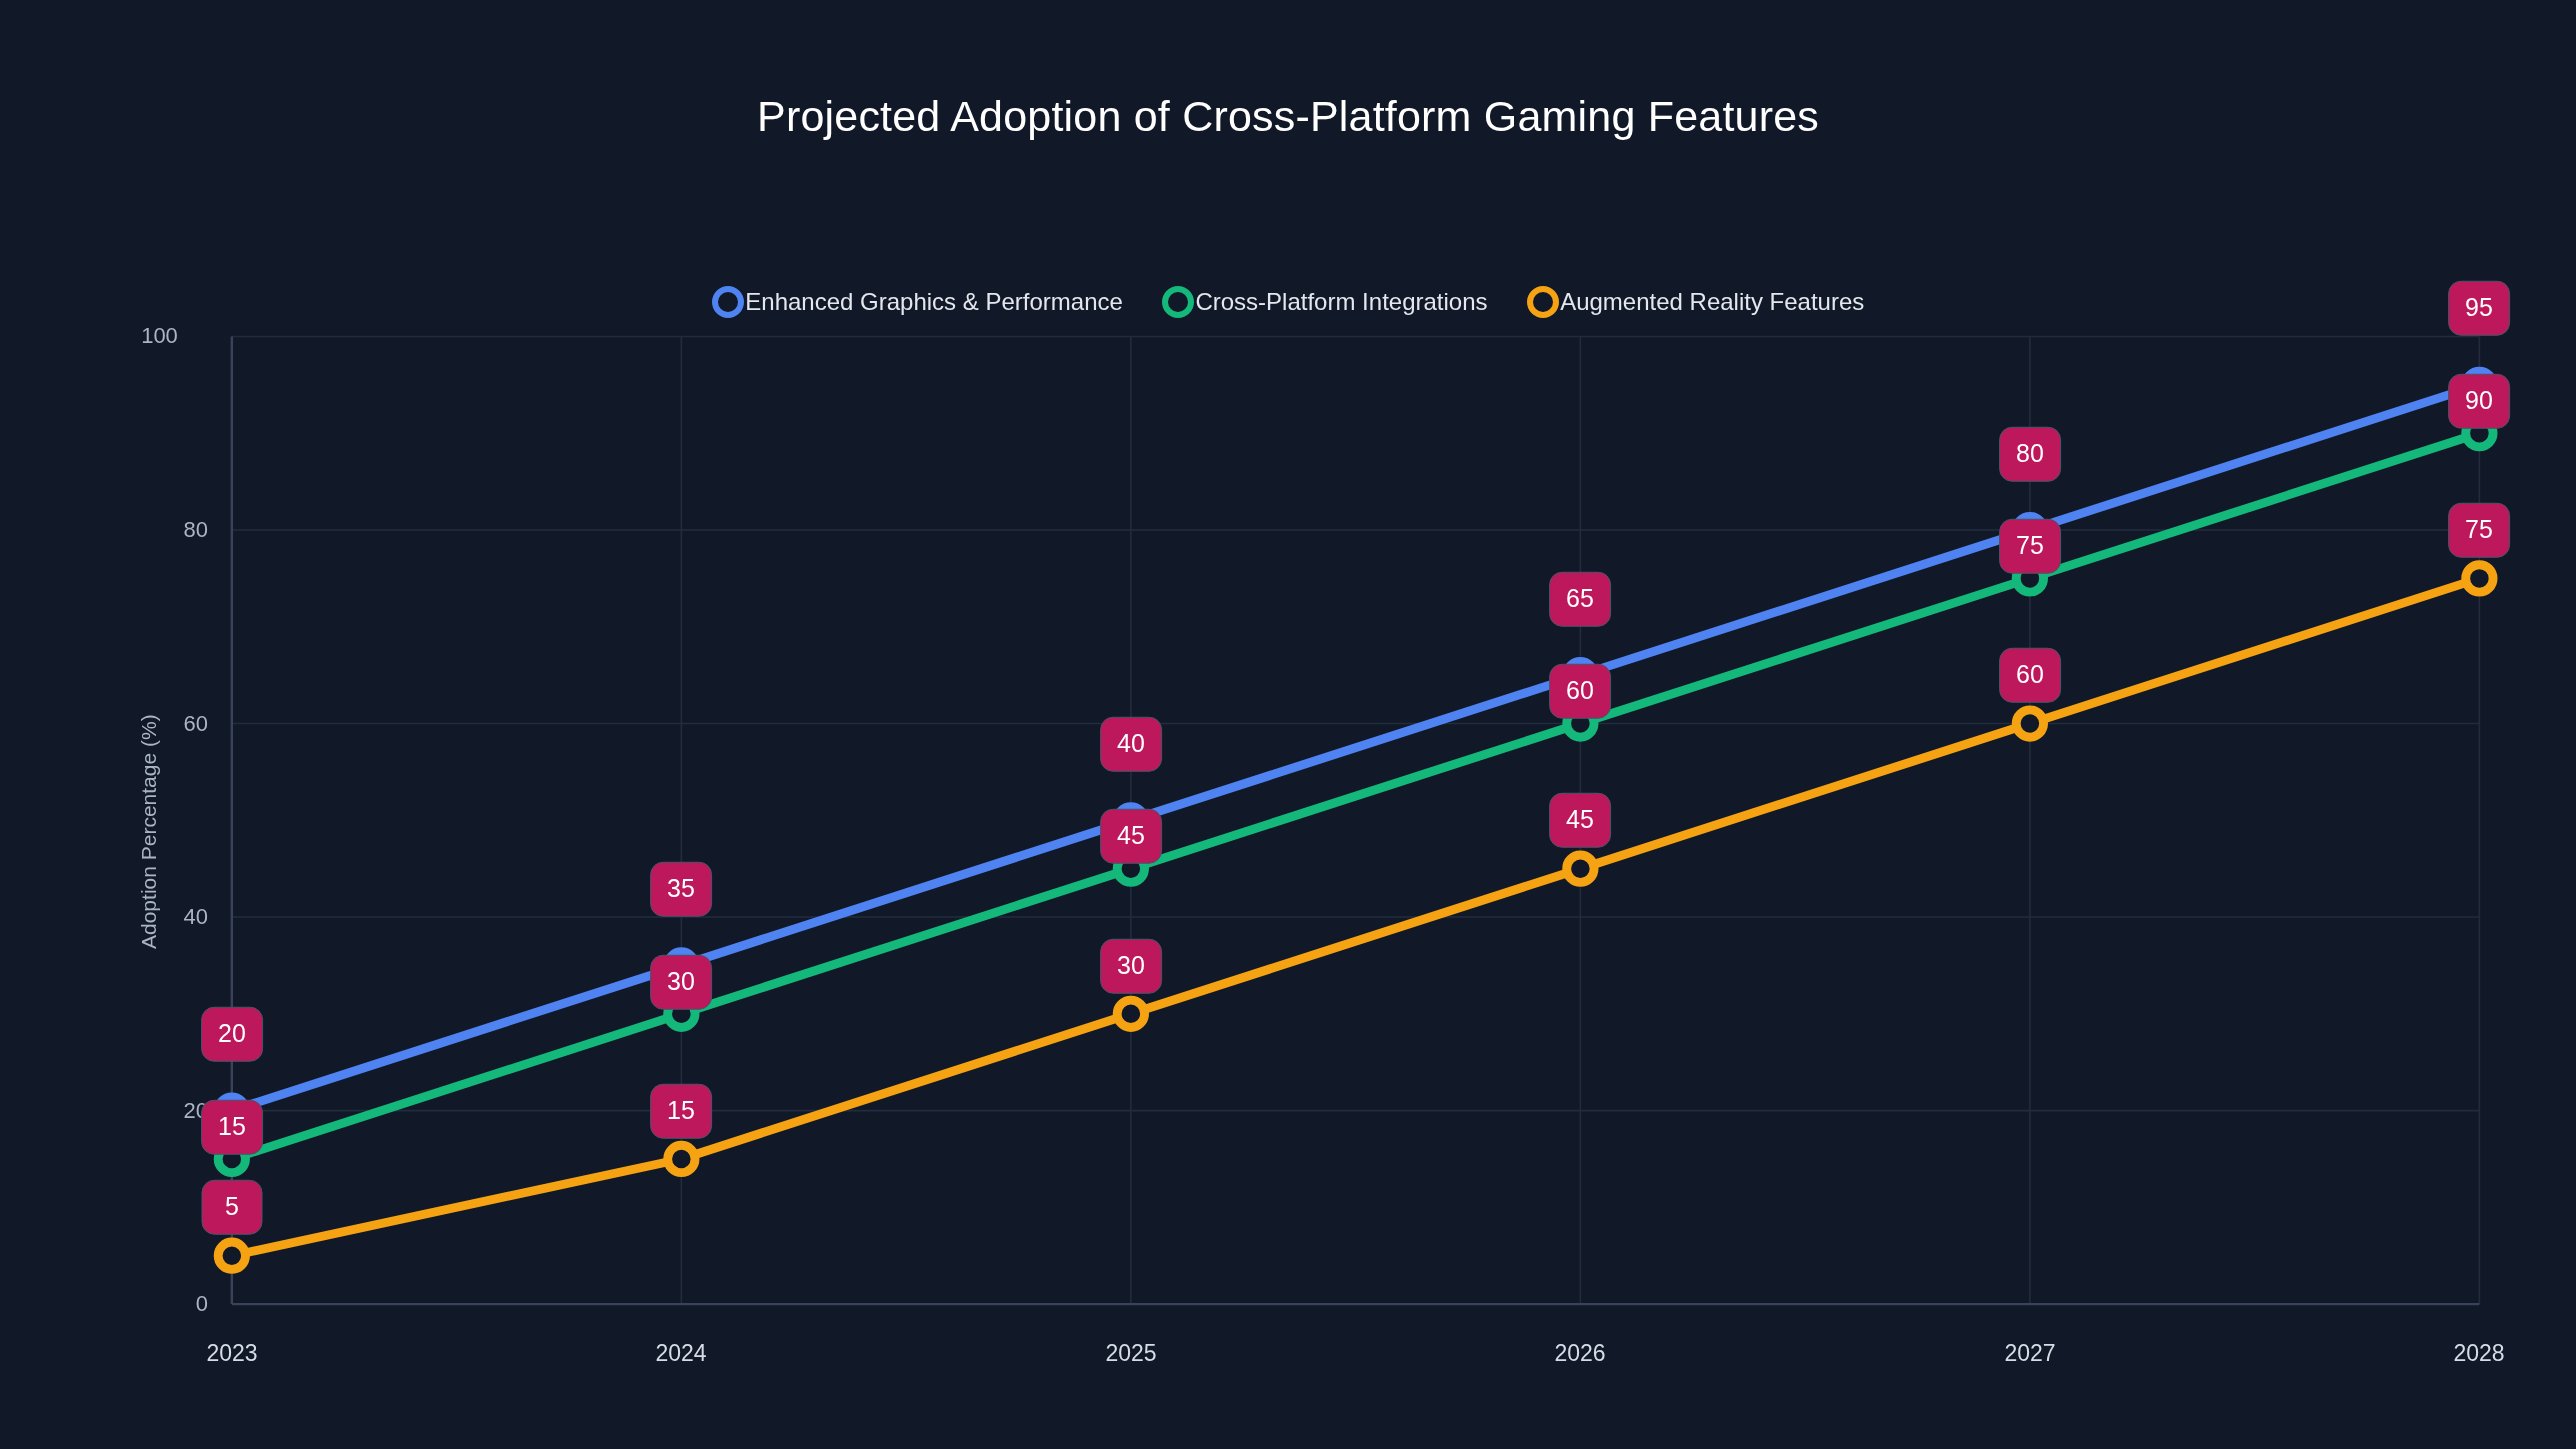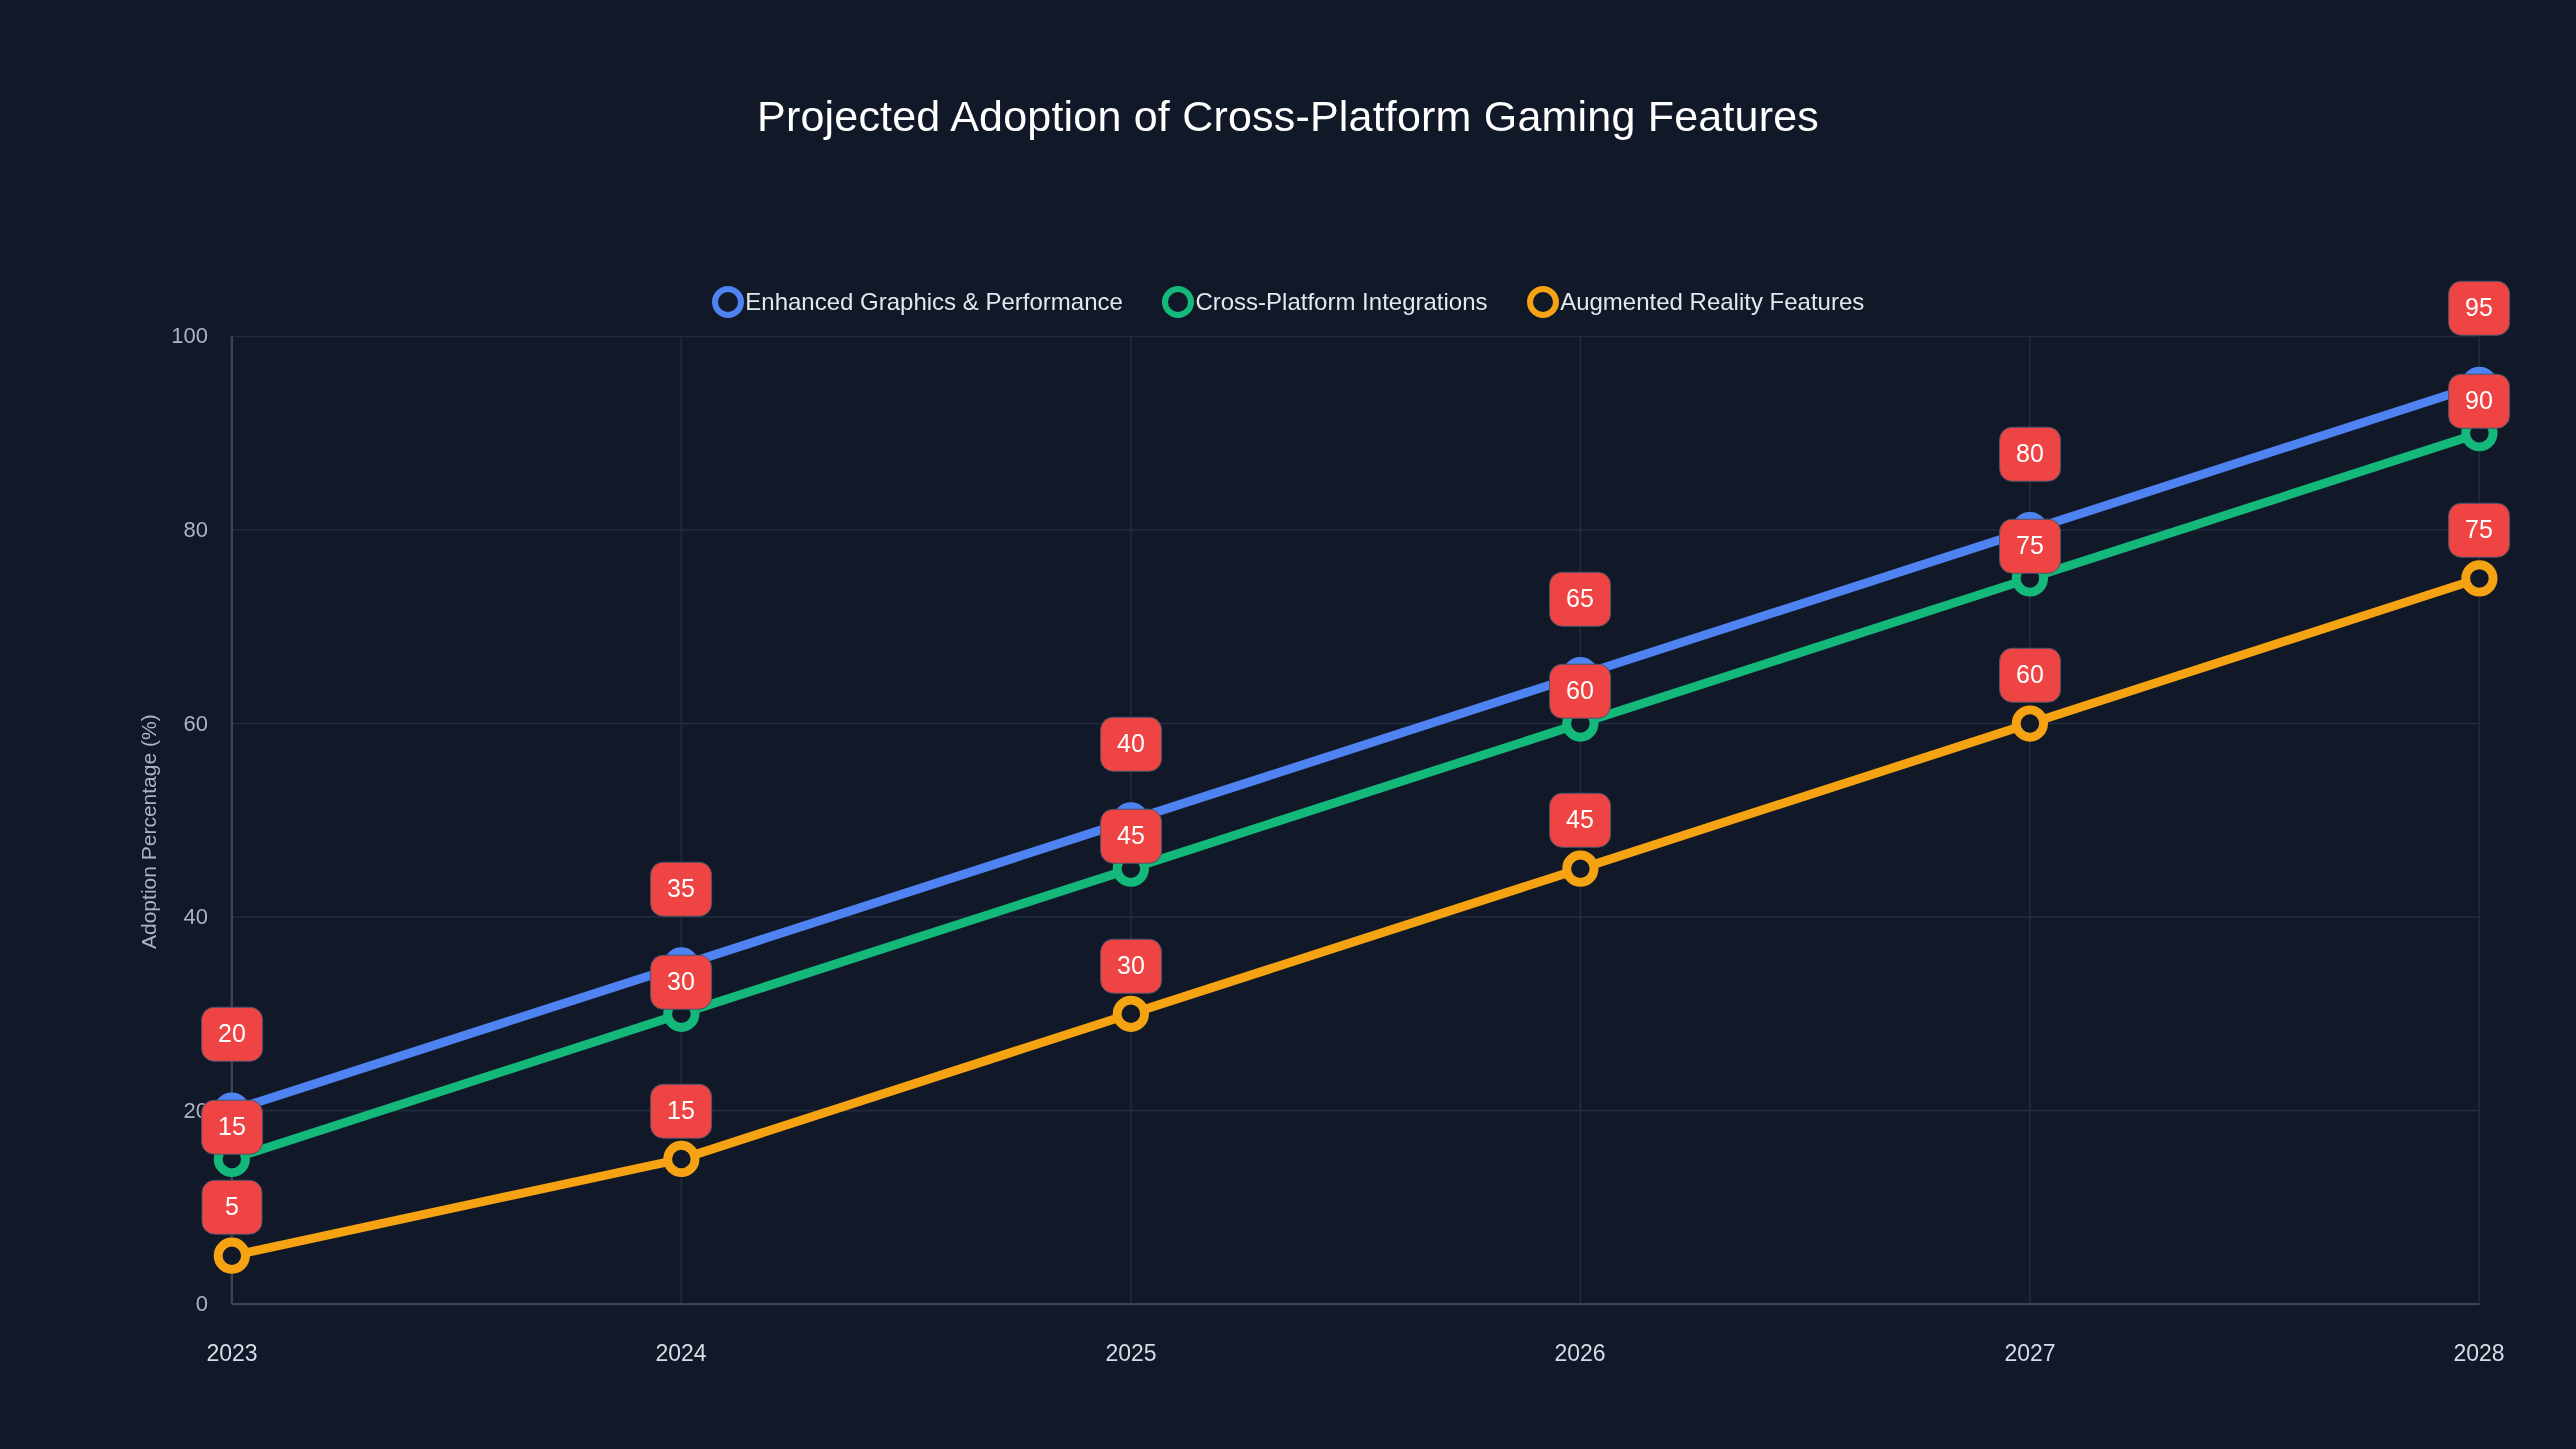--- a/index.html
+++ b/index.html
@@ -107,21 +107,21 @@
     font-size: 21px;
     white-space: nowrap;
     transform-origin: 0 0;
     transform: rotate(-90deg);
   }
 
   
   .data-label {
     position: absolute;
     transform: translate(-50%, -50%);
-    background: #ef4444;
+    background: #be185d;
     border: 1.6px solid #4a5468;
     border-radius: 13px;
     color: #ffffff;
     font-size: 25px;
     line-height: 1;
     padding: 13px 16px 14.5px 16px;
     min-width: 27px;
     text-align: center;
     box-sizing: content-box;
   }
@@ -187,21 +187,21 @@
         <circle cx="1404.8" cy="1259.4" r="17" fill="#111827" stroke="#f5a312" stroke-width="11"></circle>
         <circle cx="1963.2" cy="1079.1" r="17" fill="#111827" stroke="#f5a312" stroke-width="11"></circle>
         <circle cx="2521.6" cy="898.8000000000001" r="17" fill="#111827" stroke="#f5a312" stroke-width="11"></circle>
         <circle cx="3080" cy="718.5" r="17" fill="#111827" stroke="#f5a312" stroke-width="11"></circle>
       </svg>
   <div class="ytick" style="left: 111px; top: 1304px;">0</div>
       <div class="ytick" style="left: 111px; top: 1111px;">20</div>
       <div class="ytick" style="left: 111px; top: 917px;">40</div>
       <div class="ytick" style="left: 111px; top: 724px;">60</div>
       <div class="ytick" style="left: 111px; top: 530px;">80</div>
-      <div class="ytick" style="left: 111px; top: 336px;">100</div>
+      <div class="ytick" style="left: 111px; top: 336px; text-align: center;">100</div>
       <div class="xtick" style="left: 232px; top: 1340px;">2023</div>
       <div class="xtick" style="left: 681px; top: 1340px;">2024</div>
       <div class="xtick" style="left: 1131px; top: 1340px;">2025</div>
       <div class="xtick" style="left: 1580px; top: 1340px;">2026</div>
       <div class="xtick" style="left: 2030px; top: 1340px;">2027</div>
       <div class="xtick" style="left: 2479px; top: 1340px;">2028</div>
       <div id="y-axis-title" style="left: 137px; top: 949px;">Adoption Percentage (%)</div>
       <div class="data-label" style="left: 232px; top: 1034px;">20</div>
       <div class="data-label" style="left: 681px; top: 889px;">35</div>
       <div class="data-label" style="left: 1131px; top: 744px;">40</div>

